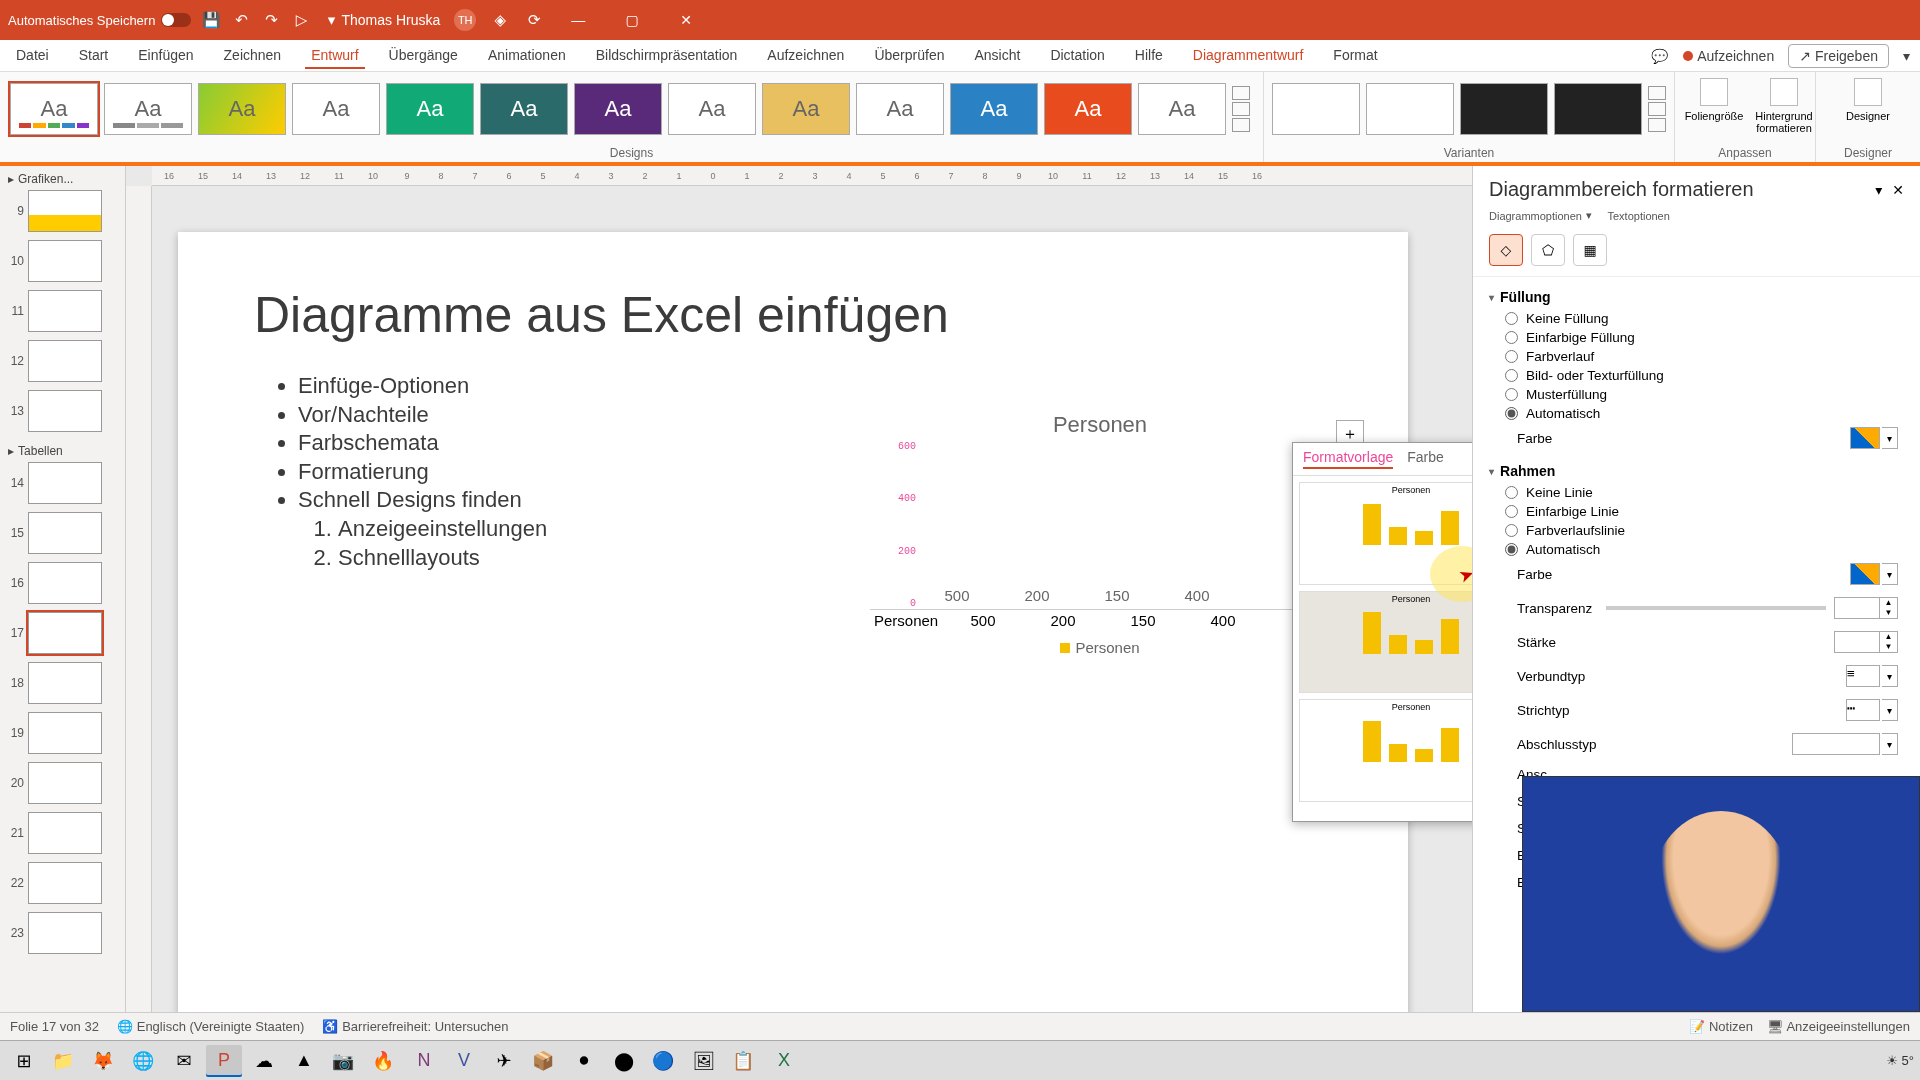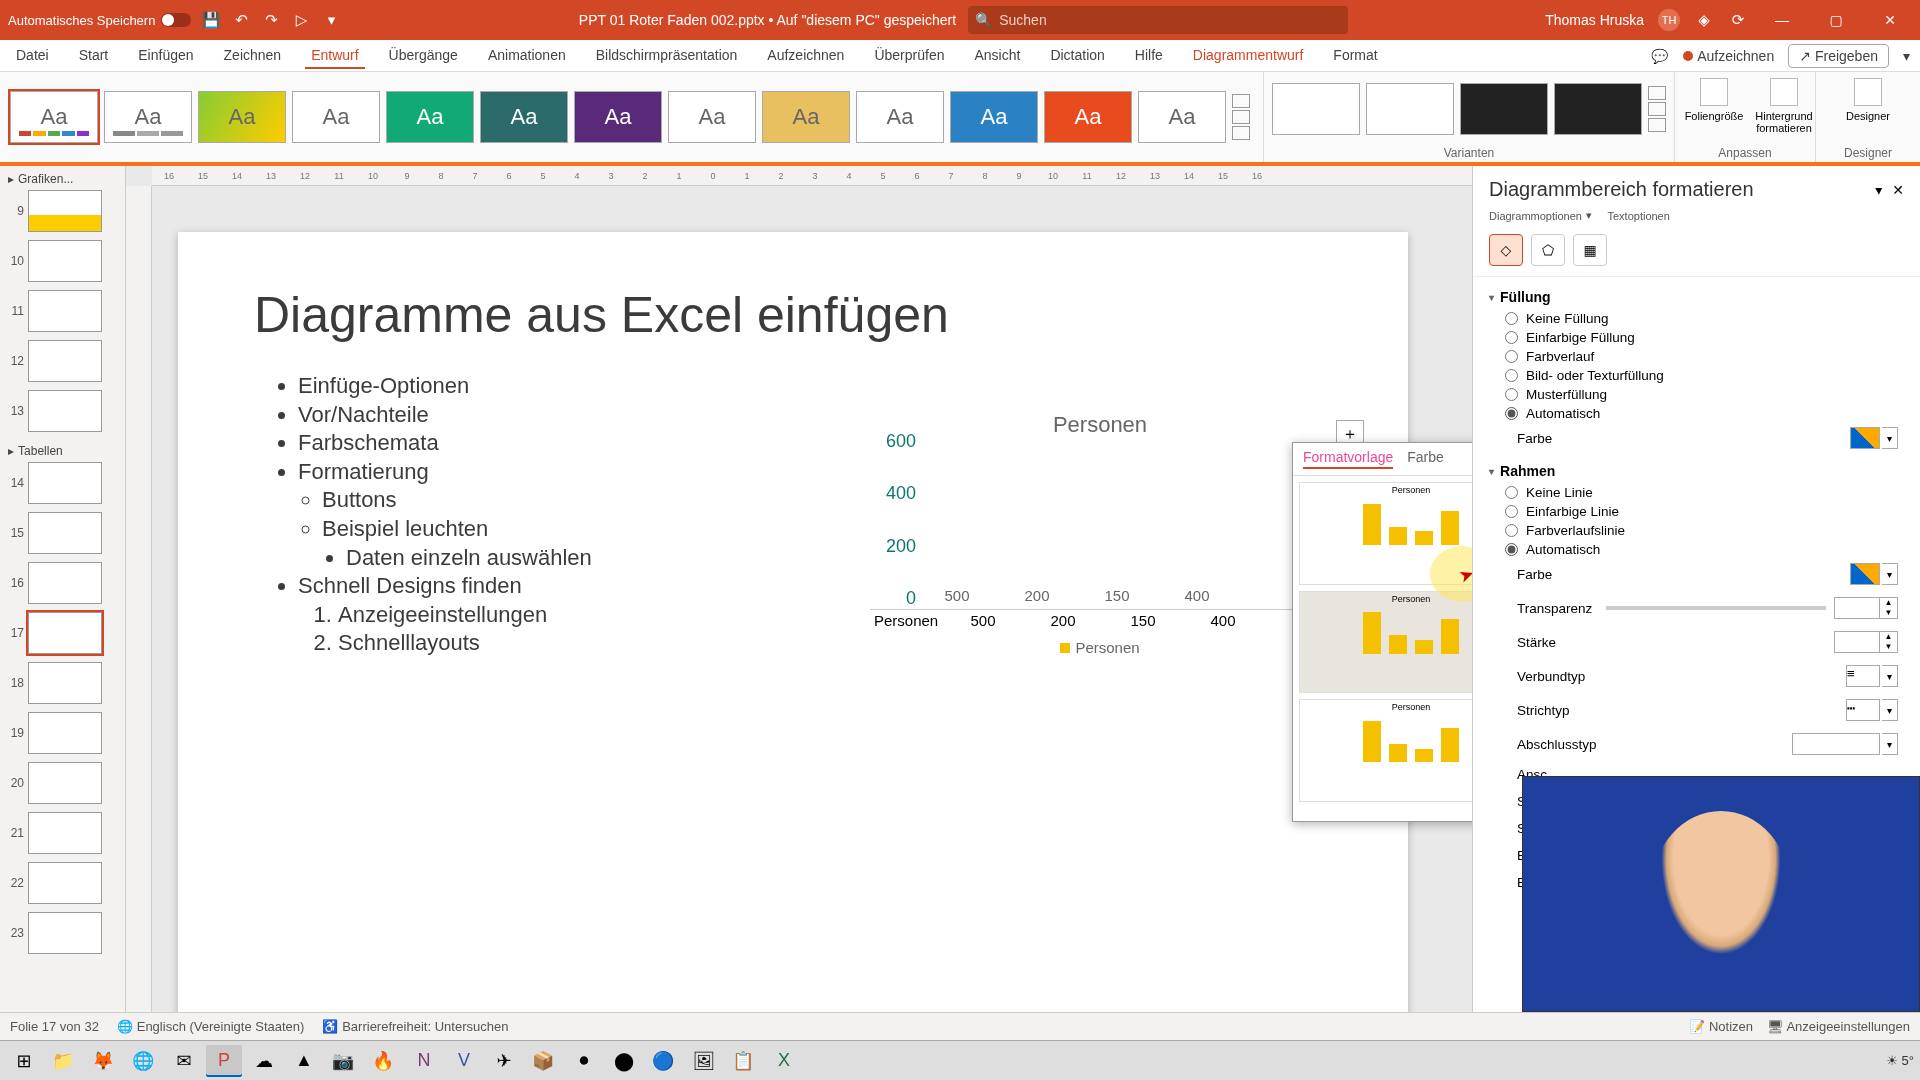--- a/index.html
+++ b/index.html
@@ -58,21 +58,21 @@
 .slide-body { position:absolute; left:96px; top:140px; font-size:22px; color:#3b3b3b; line-height:1.3;}
 .slide-body ul{list-style:disc; margin-left:24px;}
 .slide-body ul ul{list-style:circle;}
 .slide-body ul ul ul{list-style:disc;}
 .slide-body ol{margin-left:40px;}
 .author { position:absolute; left:100px; bottom:36px; font-size:22px; color:#555;}
 
 .chart { position:absolute; right:78px; top:180px; width:460px; height:270px;}
 .chart-title { text-align:center; font-size:22px; color:#666; margin-bottom:12px;}
 .chart-plot { height:160px; display:flex; align-items:flex-end; gap:26px; padding: 0 20px 0 60px; position:relative; border-bottom:1px solid #ccc;}
-.chart-ylab { position:absolute; left:0; width:52px; font-size:18px; color:#0f766e; text-align:right; padding-right:6px;}
+.chart-ylab { position:absolute; left:0; width:52px; font-size:10px; color:#ec4899; text-align:right; padding-right:6px;font-family:Liberation Mono, monospace;}
 .bar-col { width:54px; position:relative;}
 .bar-fill { position:absolute; bottom:0; left:8px; right:8px; background:#f5c000;}
 .bar-val { position:absolute; width:100%; text-align:center; font-size:15px; color:#666; top:-22px;}
 .chart-x { display:flex; gap:26px; padding: 6px 20px 0 60px; font-size:15px; color:#666;}
 .chart-x span{width:54px; text-align:center;}
 .chart-table { display:flex; align-items:center; gap:26px; padding: 2px 20px 0 0; font-size:15px;}
 .chart-table .legend{ width:60px; display:flex; align-items:center; gap:4px;}
 .chart-table .legend::before{content:""; width:10px;height:10px; background:#f5c000;}
 .chart-table span{width:54px; text-align:center;}
 .chart-legend2 { text-align:center; font-size:15px; color:#666; margin-top:10px;}
@@ -138,27 +138,20 @@
   <div class="left">
     <div class="autosave">
       <span>Automatisches Speichern</span>
       <span class="toggle-off"></span>
     </div>
     <span class="tb-icon">💾</span>
     <span class="tb-icon">↶</span>
     <span class="tb-icon">↷</span>
     <span class="tb-icon">▷</span>
     <span class="tb-icon">▾</span>
-  </div>
-  <div class="center">
-    <span>PPT 01 Roter Faden 002.pptx • Auf "diesem PC" gespeichert</span> &nbsp;
-    <span class="search-box">
-      <span>🔍</span>
-      <span>Suchen</span>
-    </span>
   </div>
   <div class="right">
     <span>Thomas Hruska</span>
     <span class="user-badge">TH</span>
     <span class="tb-icon">◈</span>
     <span class="tb-icon">⟳</span>
     <span class="win-btn">—</span>
     <span class="win-btn">▢</span>
     <span class="win-btn">✕</span>
   </div>
@@ -215,20 +208,21 @@
       <div class="design-thumb">Aa</div>
       <div class="design-thumb" style="background:#2a82c4;color:#fff">Aa</div>
       <div class="design-thumb" style="background:#e84b1e;color:#fff">Aa</div>
       <div class="design-thumb">Aa</div>
       <div class="more">
           <div></div>
           <div></div>
           <div></div>
         </div>
     </div>
+    <div class="group-label">Designs</div>
   </div>
   <div class="variants-group">
     <div class="variants-row">
       <div class="variant-thumb"></div>
       <div class="variant-thumb"></div>
       <div class="variant-thumb" style="background:#222"></div>
       <div class="variant-thumb" style="background:#222"></div>
       <div class="more">
           <div></div>
           <div></div>
@@ -358,28 +352,20 @@
     <div class="ruler-v"></div>
 
     <div class="slide-canvas">
       <div class="slide-title">Diagramme aus Excel einfügen</div>
       <div class="slide-body">
         <ul>
           <li>Einfüge-Optionen</li>
           <li>Vor/Nachteile</li>
           <li>Farbschemata</li>
           <li><span>Formatierung</span>
-            <ul>
-              <li>Buttons</li>
-              <li><span>Beispiel leuchten</span>
-                <ul>
-                    <li>Daten einzeln auswählen</li>
-                  </ul>
-              </li>
-            </ul>
           </li>
           <li><span>Schnell Designs finden</span>
             <ol>
               <li>Anzeigeeinstellungen</li>
               <li>Schnelllayouts</li>
             </ol>
           </li>
         </ul>
       </div>
       <div class="author">Thomas Hruska</div>

